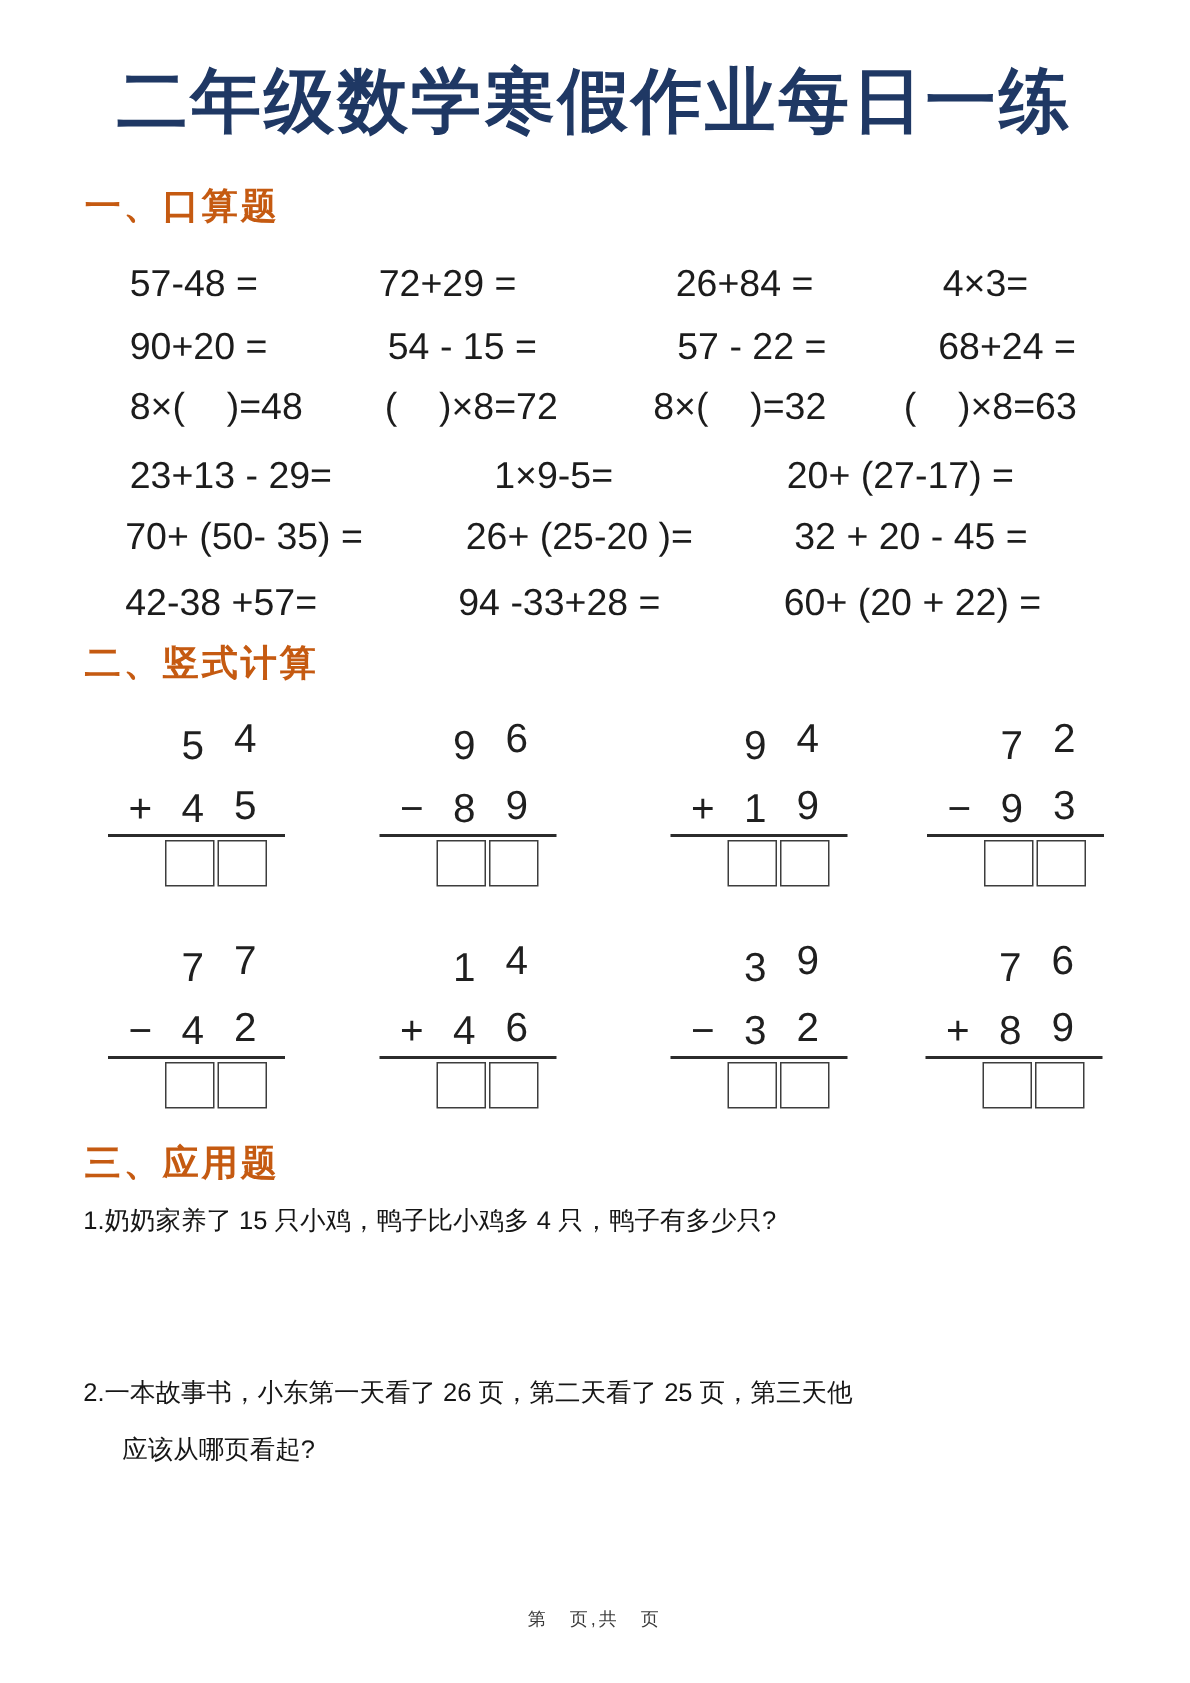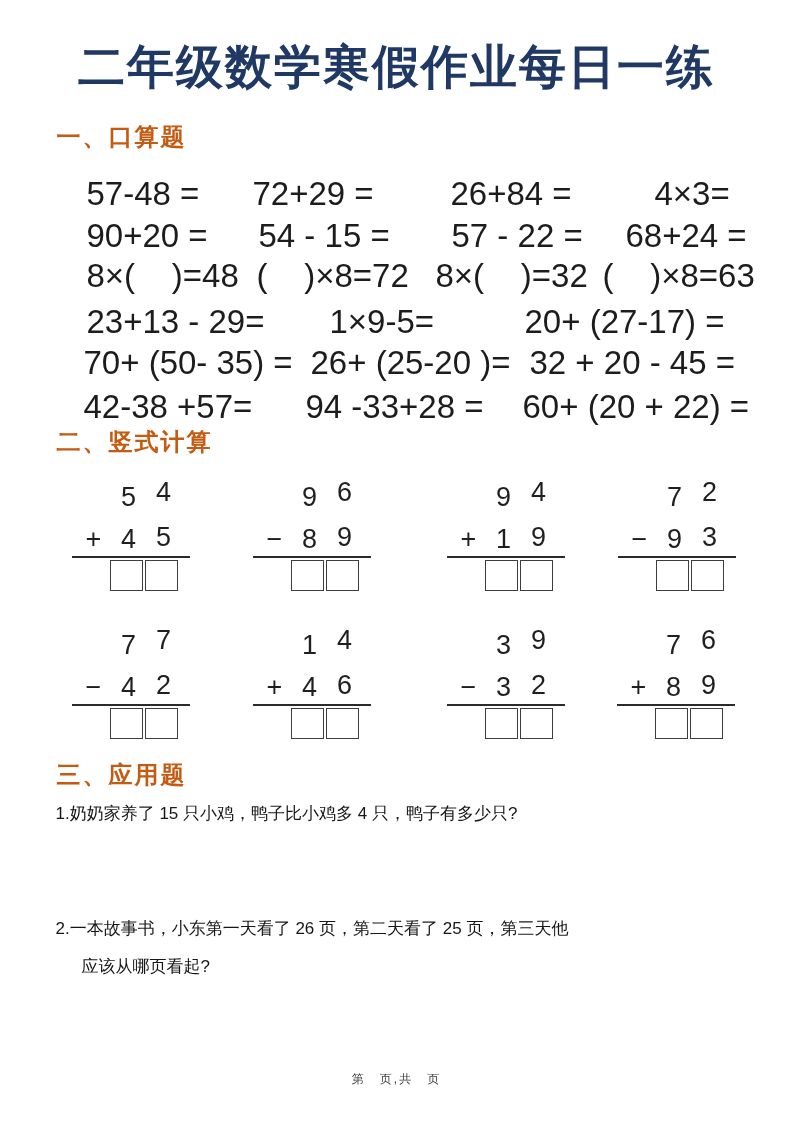--- a/index.html
+++ b/index.html
@@ -10,21 +10,21 @@
   .page-title{
     position:absolute;top:36px;left:0;width:100%;text-align:center;
     font-size:47px;font-weight:bold;color:#1F3864;letter-spacing:2px;
   }
   .sec{
     position:absolute;left:38px;font-size:24px;font-weight:bold;
     color:#C55A11;letter-spacing:2px;
   }
   .sec1{top:121px;} .sec2{top:426px;} .sec3{top:759px;}
   .oral-item{
-    position:absolute;font-size:33px;color:#1c1c1c;white-space:pre;
+    position:absolute;font-size:25px;color:#1c1c1c;white-space:pre;
   }
   
   .vp{position:absolute;width:120px;height:115px;}
   .vp .rtop,.vp .rmid{position:absolute;left:0;width:120px;height:32px;}
   .vp .rtop{top:2px;} .vp .rmid{top:44px;}
   .vp .digit{
     position:absolute;top:0;width:24px;text-align:center;
     font-size:27px;color:#1f1f1f;
   }
   .vp .d1{left:45px;} .vp .d2{left:80px;}
@@ -47,21 +47,21 @@
 
 <div class="page">
 
   <div class="page-title">二年级数学寒假作业每日一练</div>
 
   <div class="sec sec1">一、口算题</div>
 
   <span class="oral-item" style="left:68px;top:175px">57-48 =</span>
   <span class="oral-item" style="left:234px;top:175px">72+29 =</span>
   <span class="oral-item" style="left:432px;top:175px">26+84 =</span>
-  <span class="oral-item" style="left:636px;top:175px">4×3=</span>
+  <span class="oral-item" style="left:610px;top:175px">4×3=</span>
 
   <span class="oral-item" style="left:68px;top:217px">90+20 =</span>
   <span class="oral-item" style="left:240px;top:217px">54 - 15 =</span>
   <span class="oral-item" style="left:433px;top:217px">57 - 22 =</span>
   <span class="oral-item" style="left:607px;top:217px">68+24 =</span>
 
   <span class="oral-item" style="left:68px;top:257px">8×(    )=48</span>
   <span class="oral-item" style="left:238px;top:257px">(    )×8=72</span>
   <span class="oral-item" style="left:417px;top:257px">8×(    )=32</span>
   <span class="oral-item" style="left:584px;top:257px">(    )×8=63</span>

